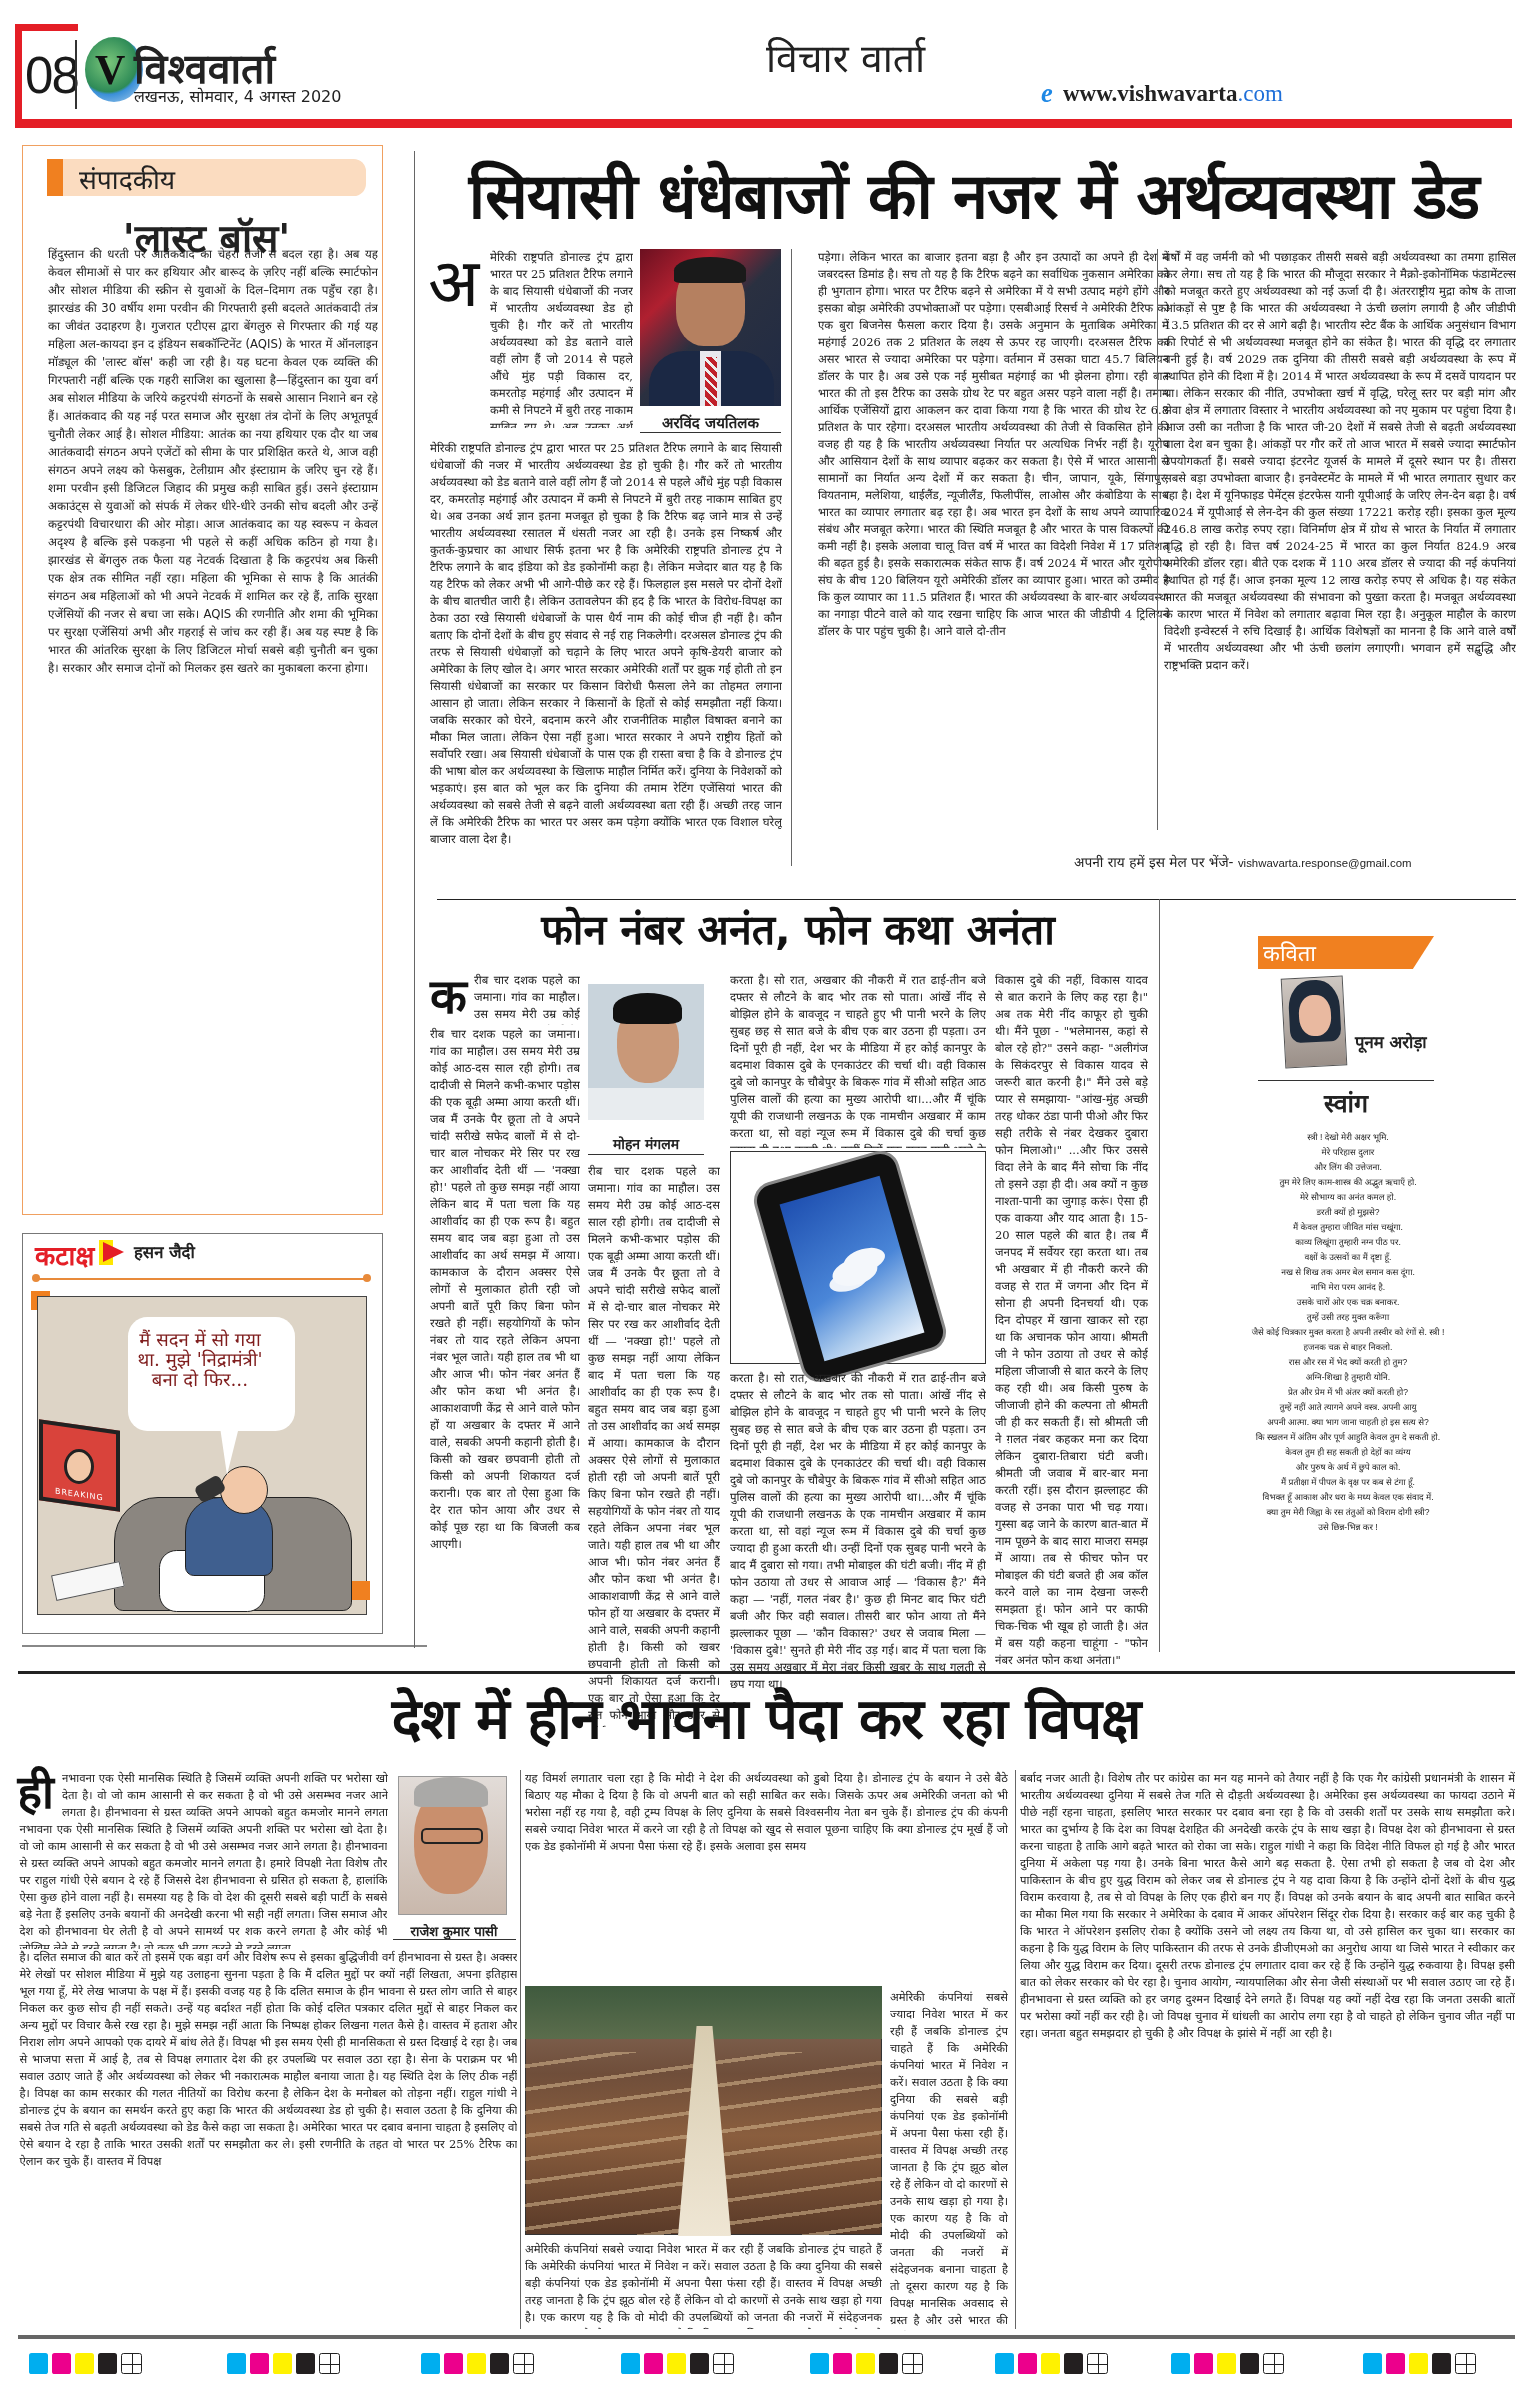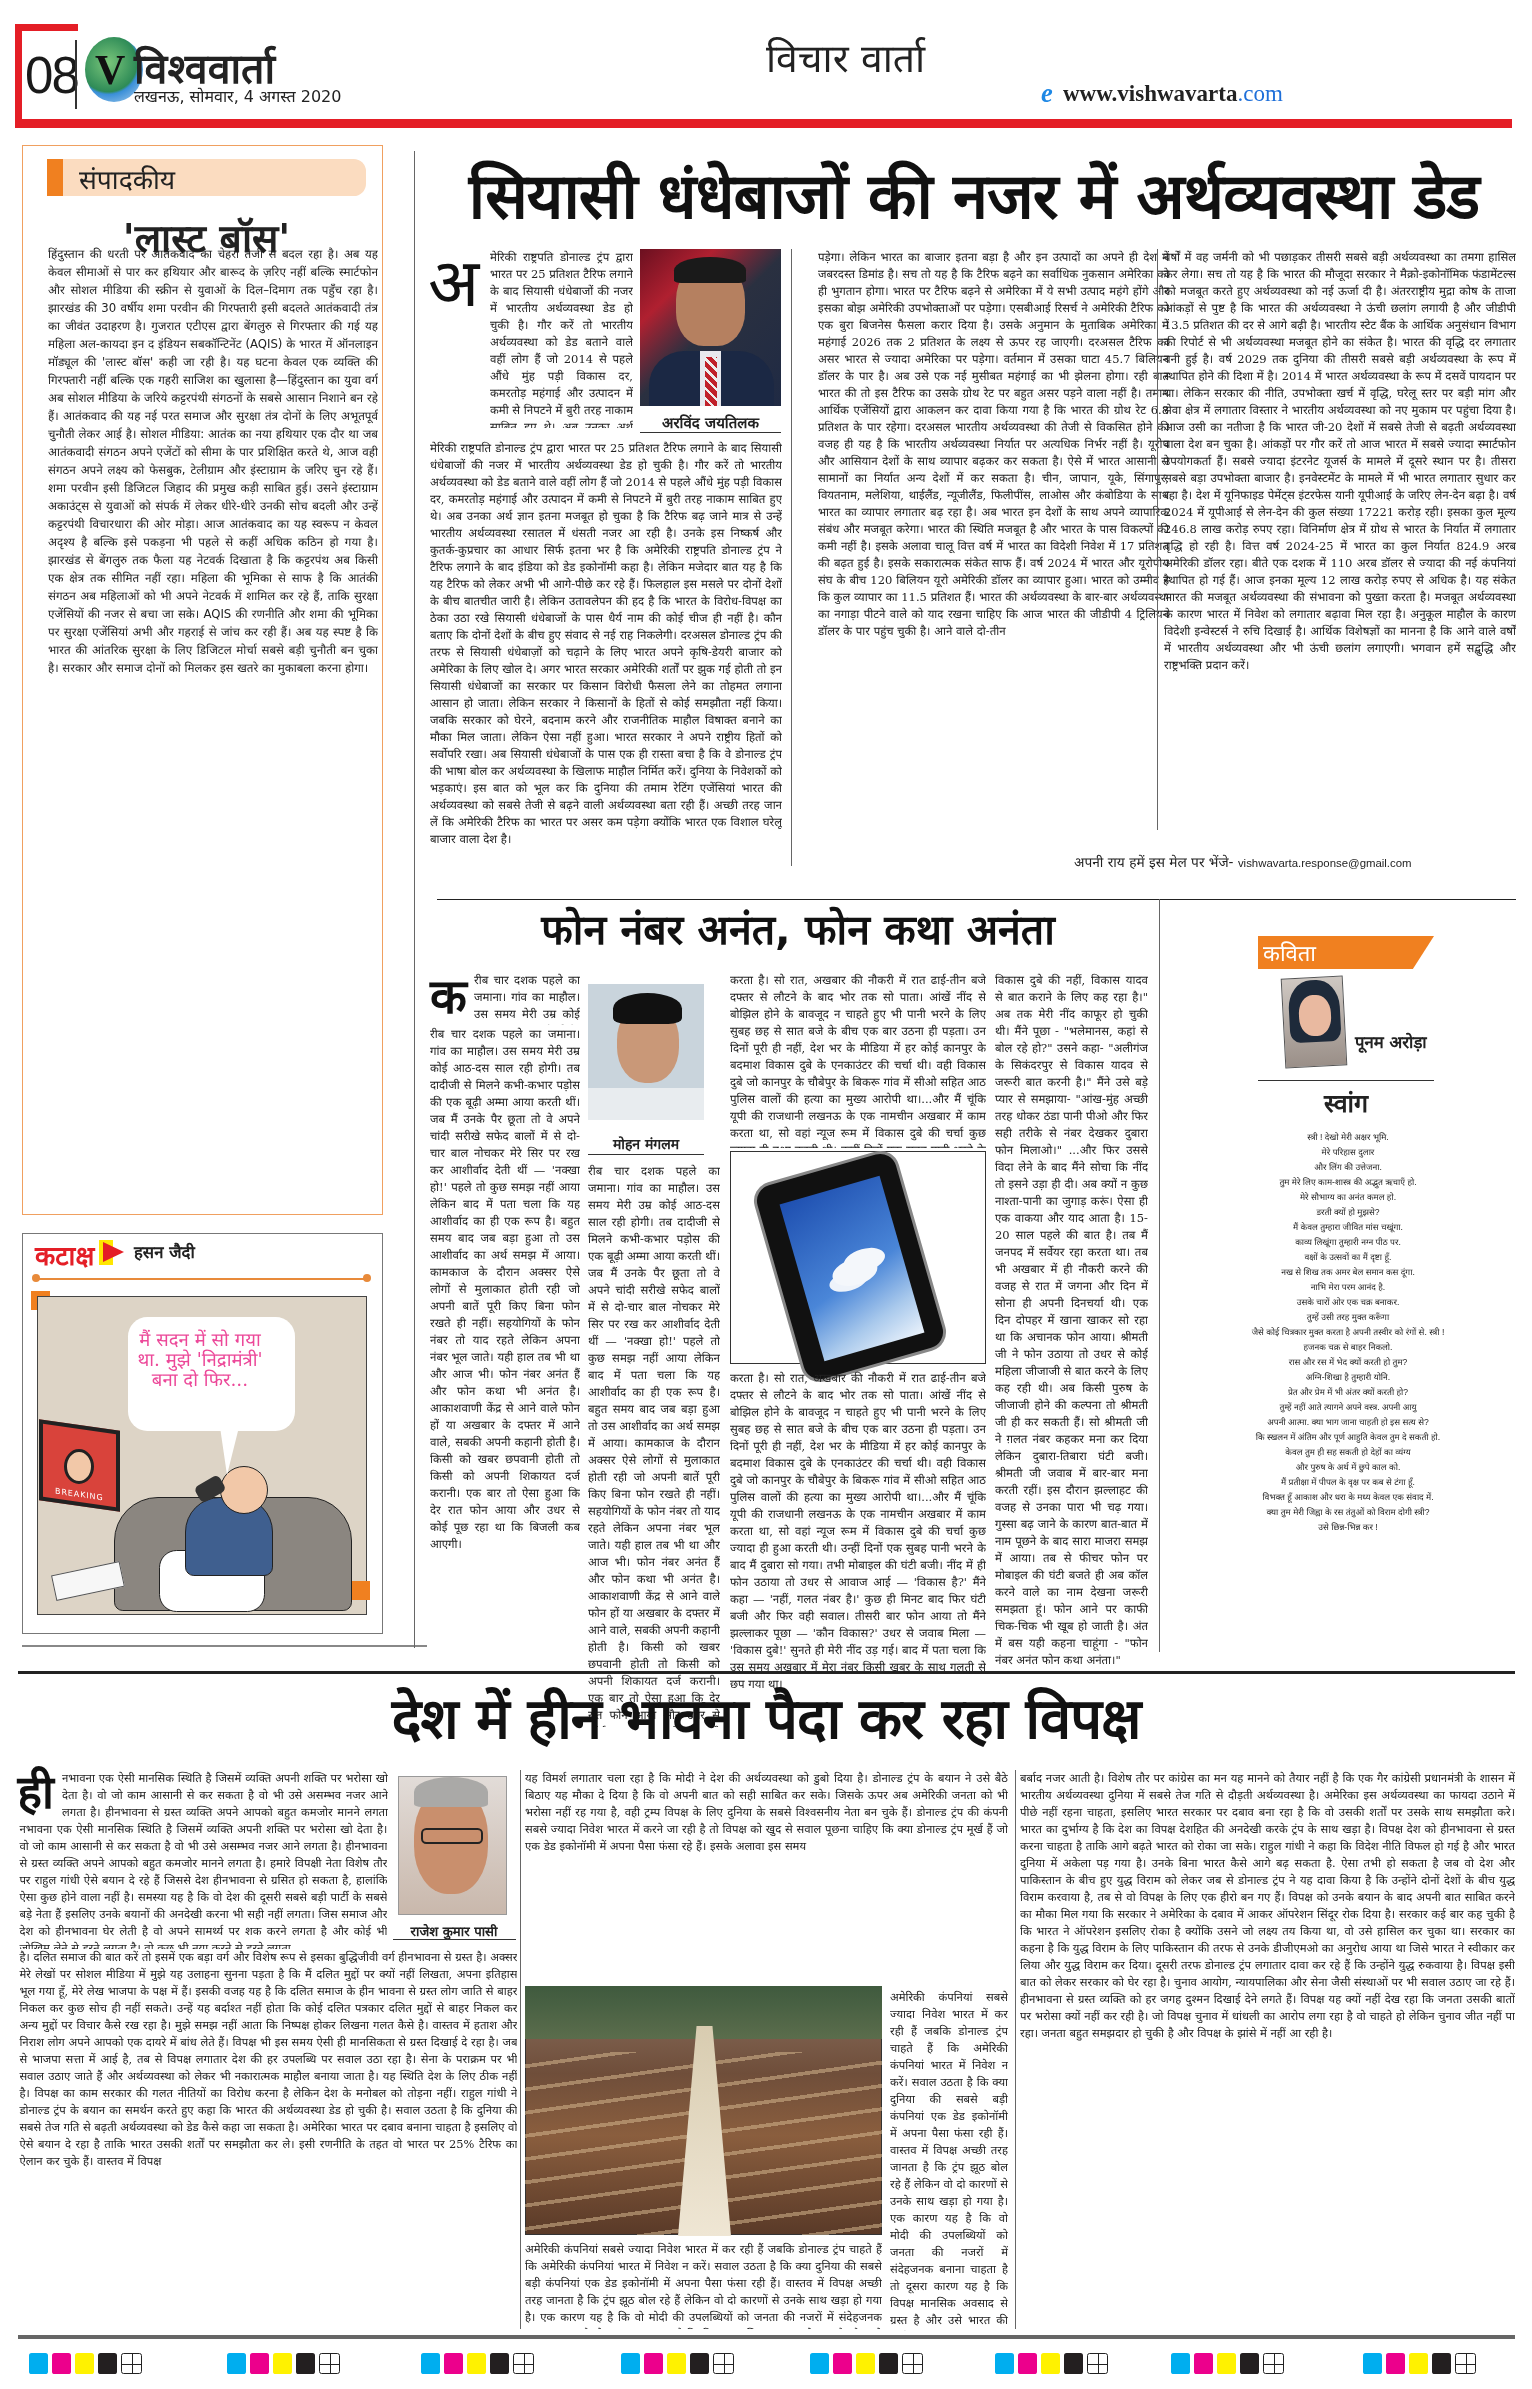--- a/index.html
+++ b/index.html
@@ -35,21 +35,21 @@
   .katax-arrow-y { left: 99px; top: 1240px; width: 14px; height: 25px; background: #ffe600; }
   .katax-author { left: 134px; top: 1240px; font-size: 16.7px; font-weight: 700; color: #222; }
   .katax-rule { left: 35px; top: 1278px; width: 333px; height: 1.8px; background: #e88a3a; }
   .katax-dot1 { left: 32px; top: 1274px; width: 8px; height: 8px; border-radius: 50%; background: #e88a3a; }
   .katax-dot2 { left: 363px; top: 1274px; width: 8px; height: 8px; border-radius: 50%; background: #e88a3a; }
   .cartoon-frame { left: 37px; top: 1296px; width: 330px; height: 319px; background: #ddd4c6; border: 1.8px solid #444; overflow: hidden; }
   .cartoon-corner1 { left: 31px; top: 1291px; width: 19.4px; height: 19.4px; background: #f08020; }
   .cartoon-corner2 { left: 351px; top: 1581px; width: 19.4px; height: 19.4px; background: #f08020; }
   .bubble { left: 128px; top: 1317px; width: 167px; height: 114px; background: #fff; border-radius: 19.4px; }
   .bubble-tail { left: 220px; top: 1427px; width: 0; height: 0; border-left: 7px solid transparent; border-right: 12.3px solid transparent; border-top: 48px solid #fff; }
-  .bubble-text { left: 128px; top: 1330px; width: 144px; text-align: center; font-size: 18.5px; line-height: 20px; color: #ec4899; font-family: "DejaVu Serif", serif; }
+  .bubble-text { left: 128px; top: 1330px; width: 144px; text-align: center; font-size: 18.5px; line-height: 20px; color: #7f1d1d; font-family: "DejaVu Serif", serif; }
   .tv { left: 39px; top: 1425px; width: 81px; height: 81px; background: #d9433b; border: 4.4px solid #222; transform: skewY(8deg); }
   .tv-text { left: 55px; top: 1490px; font-size: 8px; color: #fff; letter-spacing: 0.9px; transform: skewY(8deg); }
   .tv-head { left: 64px; top: 1449px; width: 30px; height: 35px; border-radius: 50%; background: #f2c8a8; border: 3.5px solid #222; }
   .sofa { left: 114px; top: 1497px; width: 238px; height: 114px; background: #8b8680; border-radius: 44px 44px 8.8px 8.8px; border: 1.8px solid #222; }
   .man-body { left: 185px; top: 1497px; width: 88px; height: 79px; background: #3f5f8f; border-radius: 35px 35px 8.8px 8.8px; border: 1.8px solid #222; }
   .man-head { left: 220px; top: 1466px; width: 48px; height: 48px; border-radius: 50%; background: #f2c8a8; border: 1.8px solid #222; }
   .man-legs { left: 159px; top: 1550px; width: 106px; height: 62px; background: #fff; border: 1.8px solid #222; border-radius: 17.6px; }
   .phone-in-hand { left: 196px; top: 1480px; width: 28px; height: 17.6px; background: #333; border-radius: 5.3px; transform: rotate(-30deg); }
   .newspaper { left: 53px; top: 1568px; width: 70px; height: 26.4px; background: #f7f7f7; border: 0.9px solid #555; transform: rotate(-12deg); }
   .cartoon-bottom-rule { left: 22px; top: 1645px; width: 405px; height: 1.8px; background: #888; }

